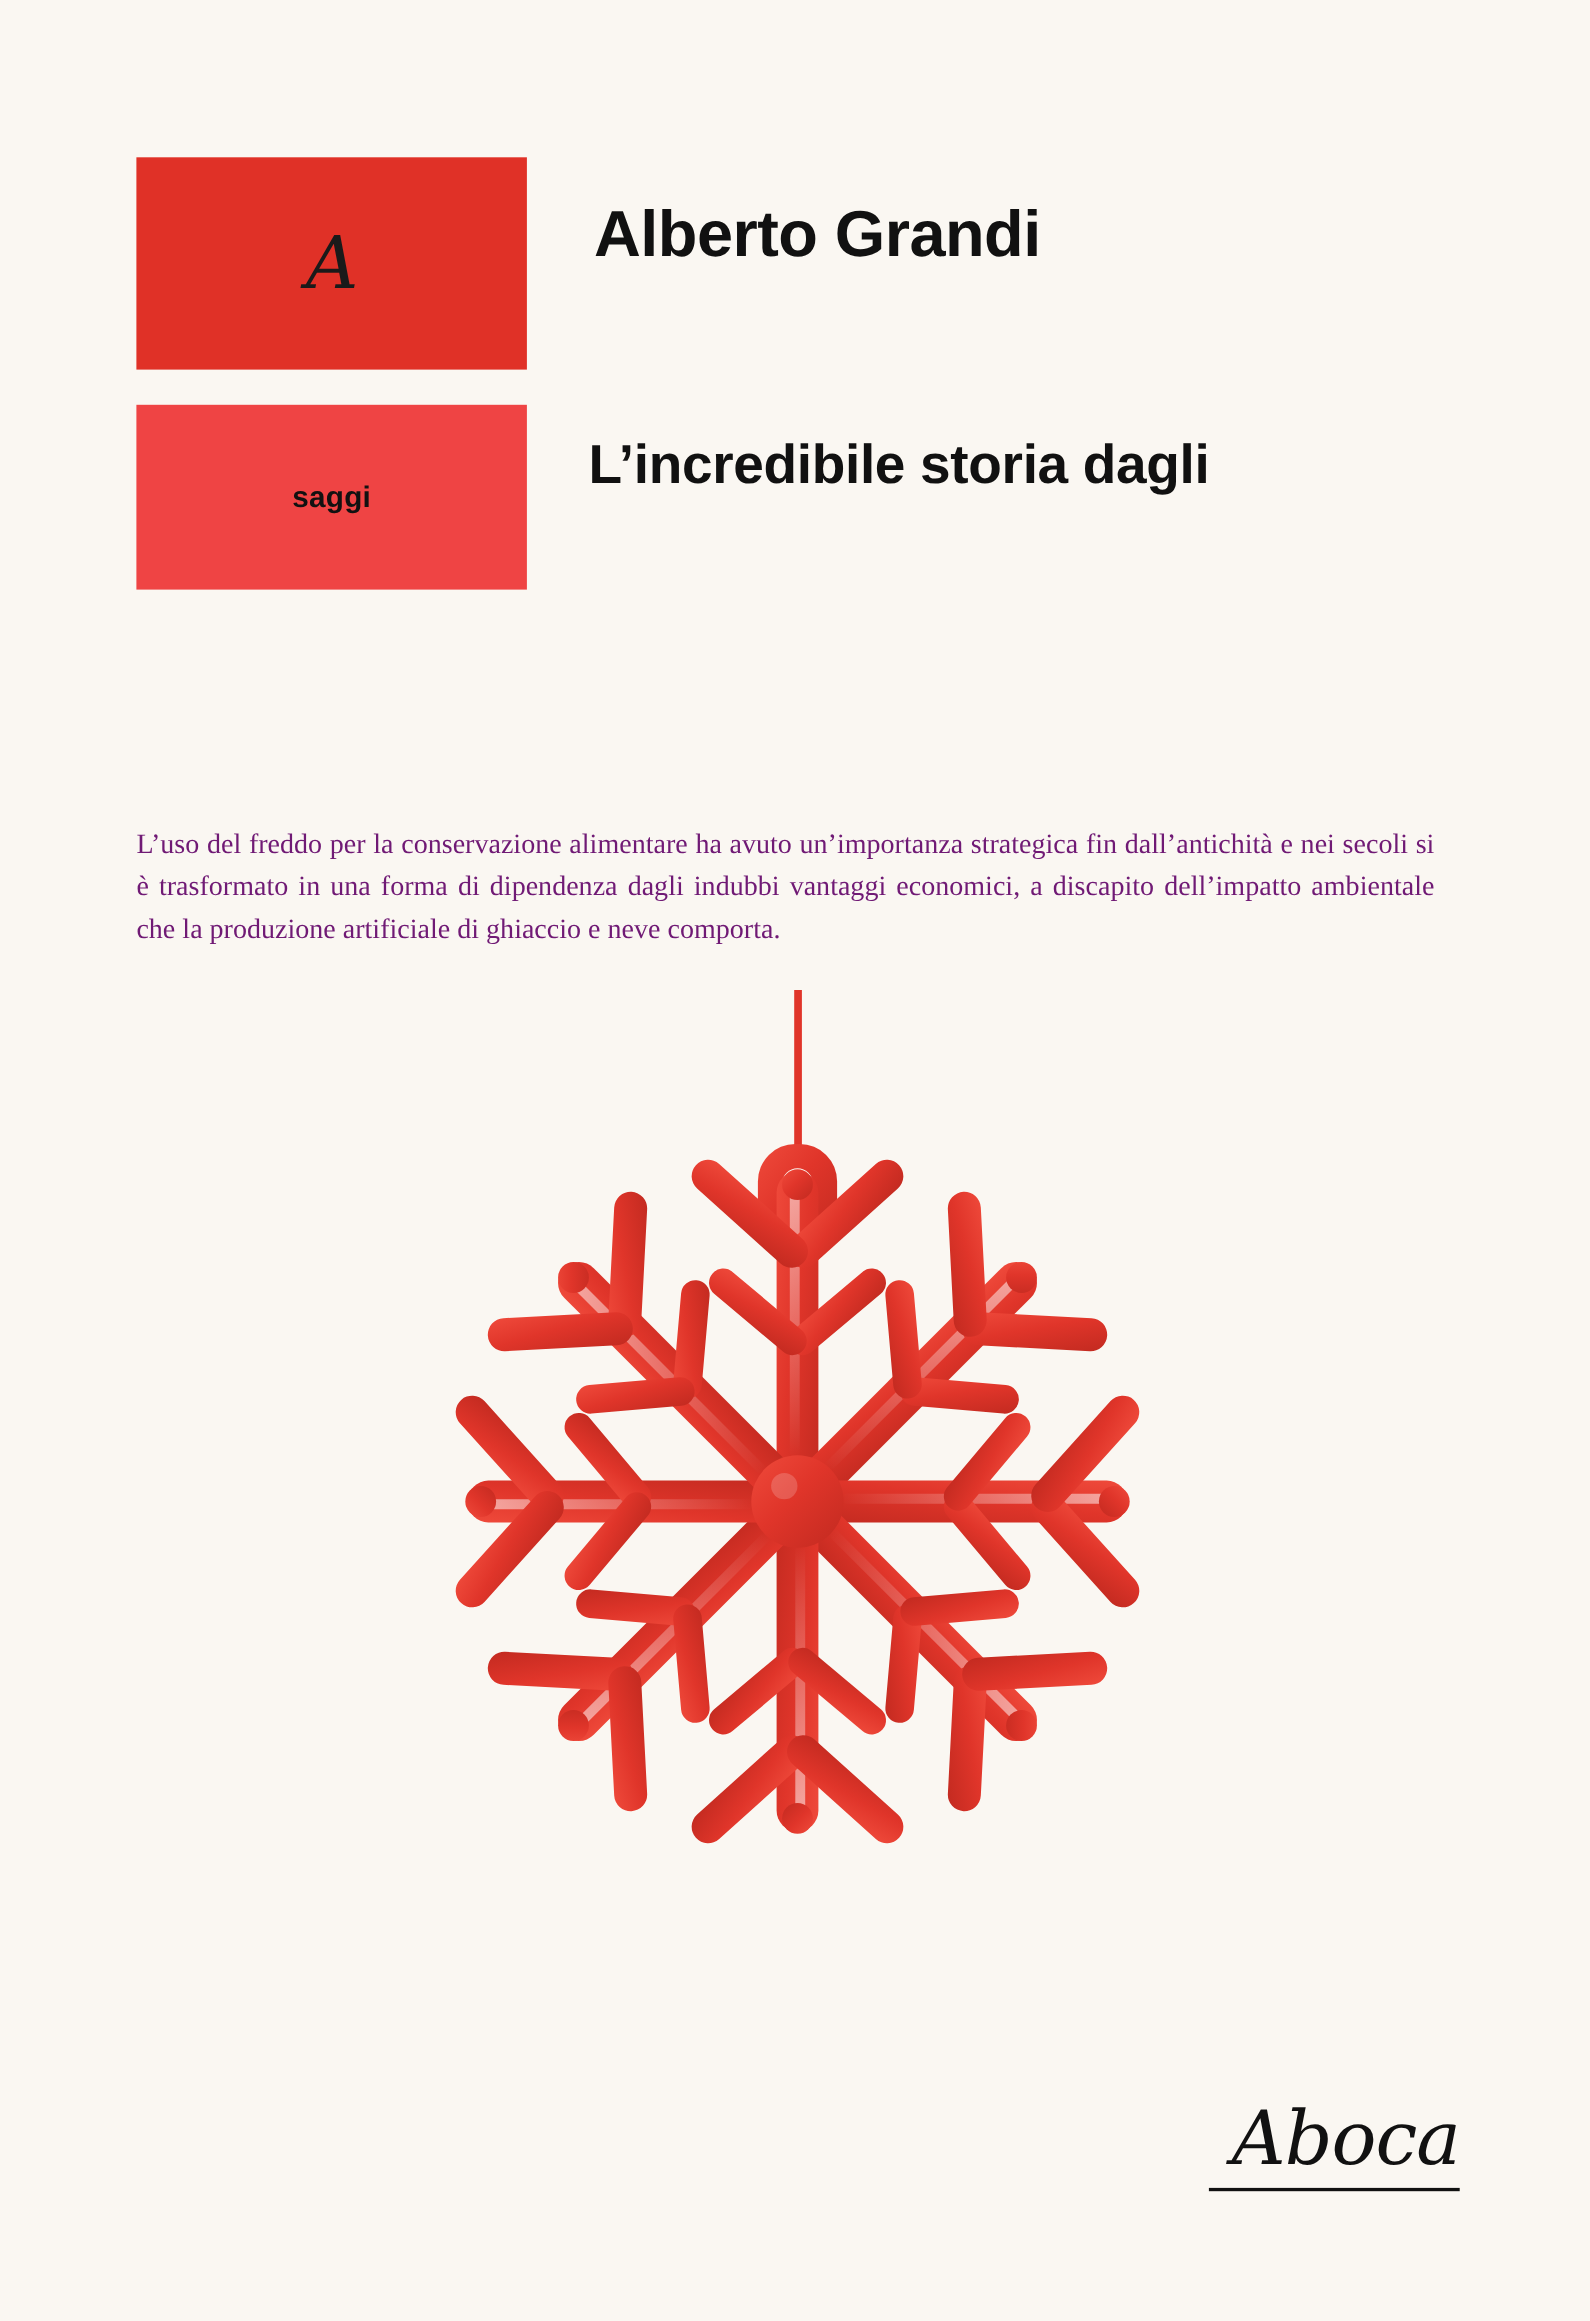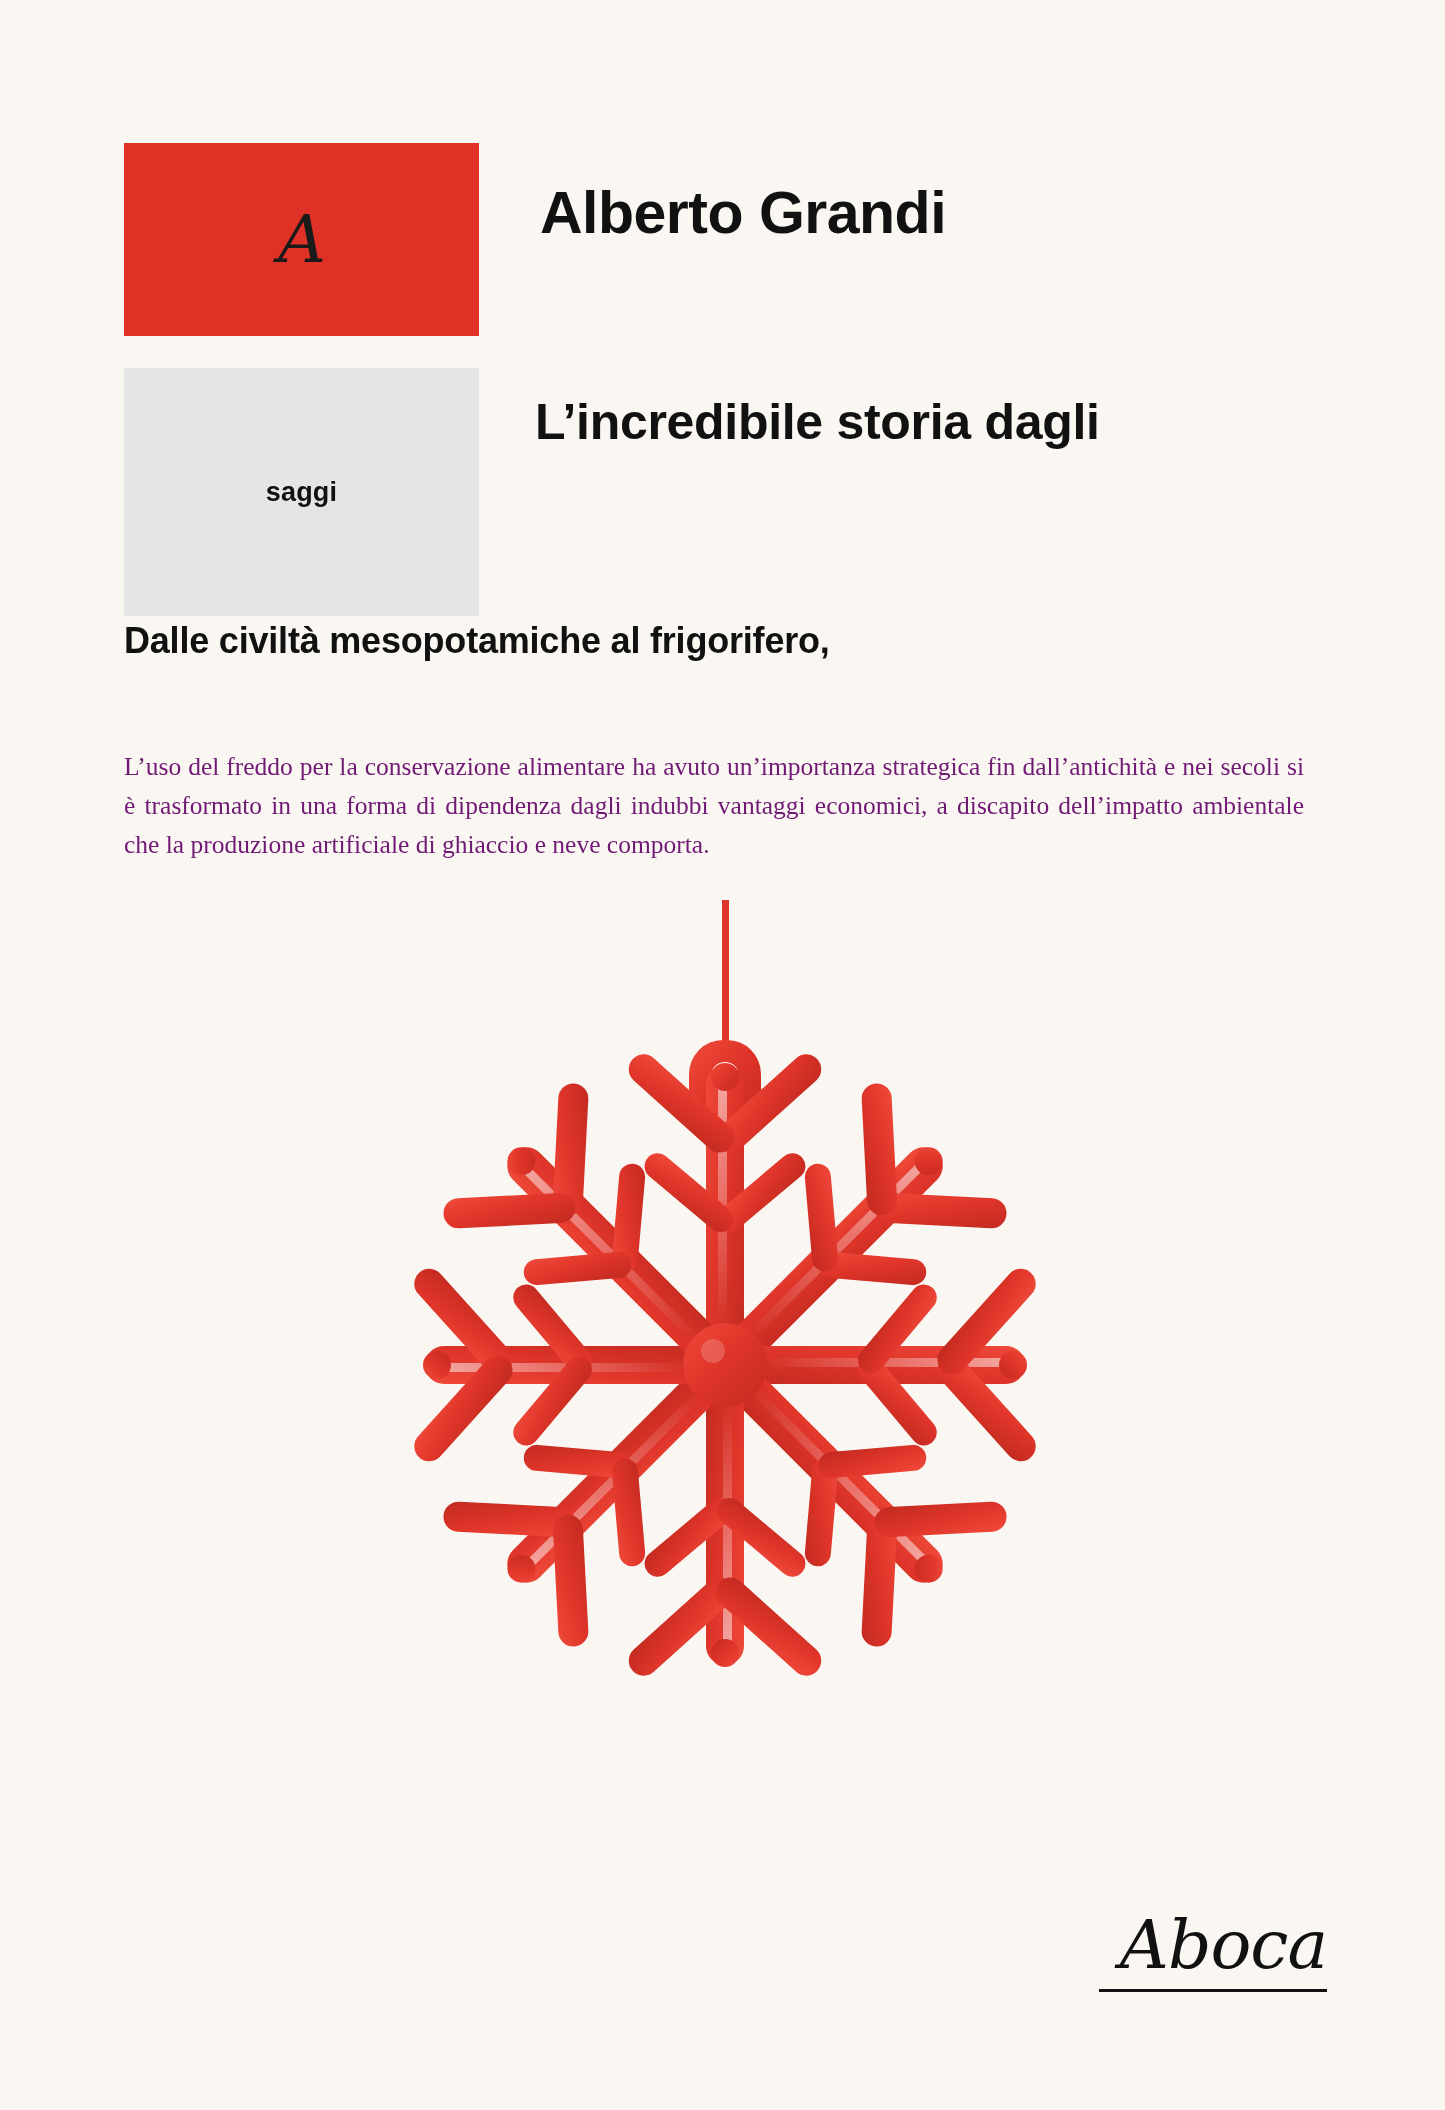--- a/index.html
+++ b/index.html
@@ -46,22 +46,22 @@
     font-size: 66px;
     line-height: 1;
     letter-spacing: -1px;
   }
 
   .series-block {
     position: absolute;
     left: 124px;
     top: 368px;
     width: 355px;
-    height: 248px;
-    background: #e5e5e5;
+    height: 168px;
+    background: #ef4444;
     display: flex;
     align-items: center;
     justify-content: center;
   }
   .series-label {
     font-family: "Liberation Sans", sans-serif;
     font-weight: bold;
     font-size: 27px;
     color: #111111;
     letter-spacing: 0.2px;
@@ -169,21 +169,20 @@
     <span class="series-label">saggi</span>
   </div>
 
   <div class="author">Alberto Grandi</div>
 
   <div class="title">
     <div>L’incredibile storia dagli</div>
   </div>
 
   <div class="subtitle">
-    <div>Dalle civiltà mesopotamiche al frigorifero,</div>
   </div>
 
   <div class="blurb">L’uso del freddo per la conservazione alimentare ha avuto un’importanza strategica fin dall’antichità e nei secoli si è trasformato in una forma di dipendenza dagli indubbi vantaggi economici, a discapito dell’impatto ambientale che la produzione artificiale di ghiaccio e neve comporta.</div>
 
   <div class="ornament">
     <svg viewBox="0 0 770 860" xmlns="http://www.w3.org/2000/svg" aria-hidden="true">
       <defs>
         <linearGradient id="gRed" x1="0" y1="0" x2="1" y2="1">
           <stop offset="0%" stop-color="#ef4a3b"></stop>
           <stop offset="45%" stop-color="#e0352a"></stop>

